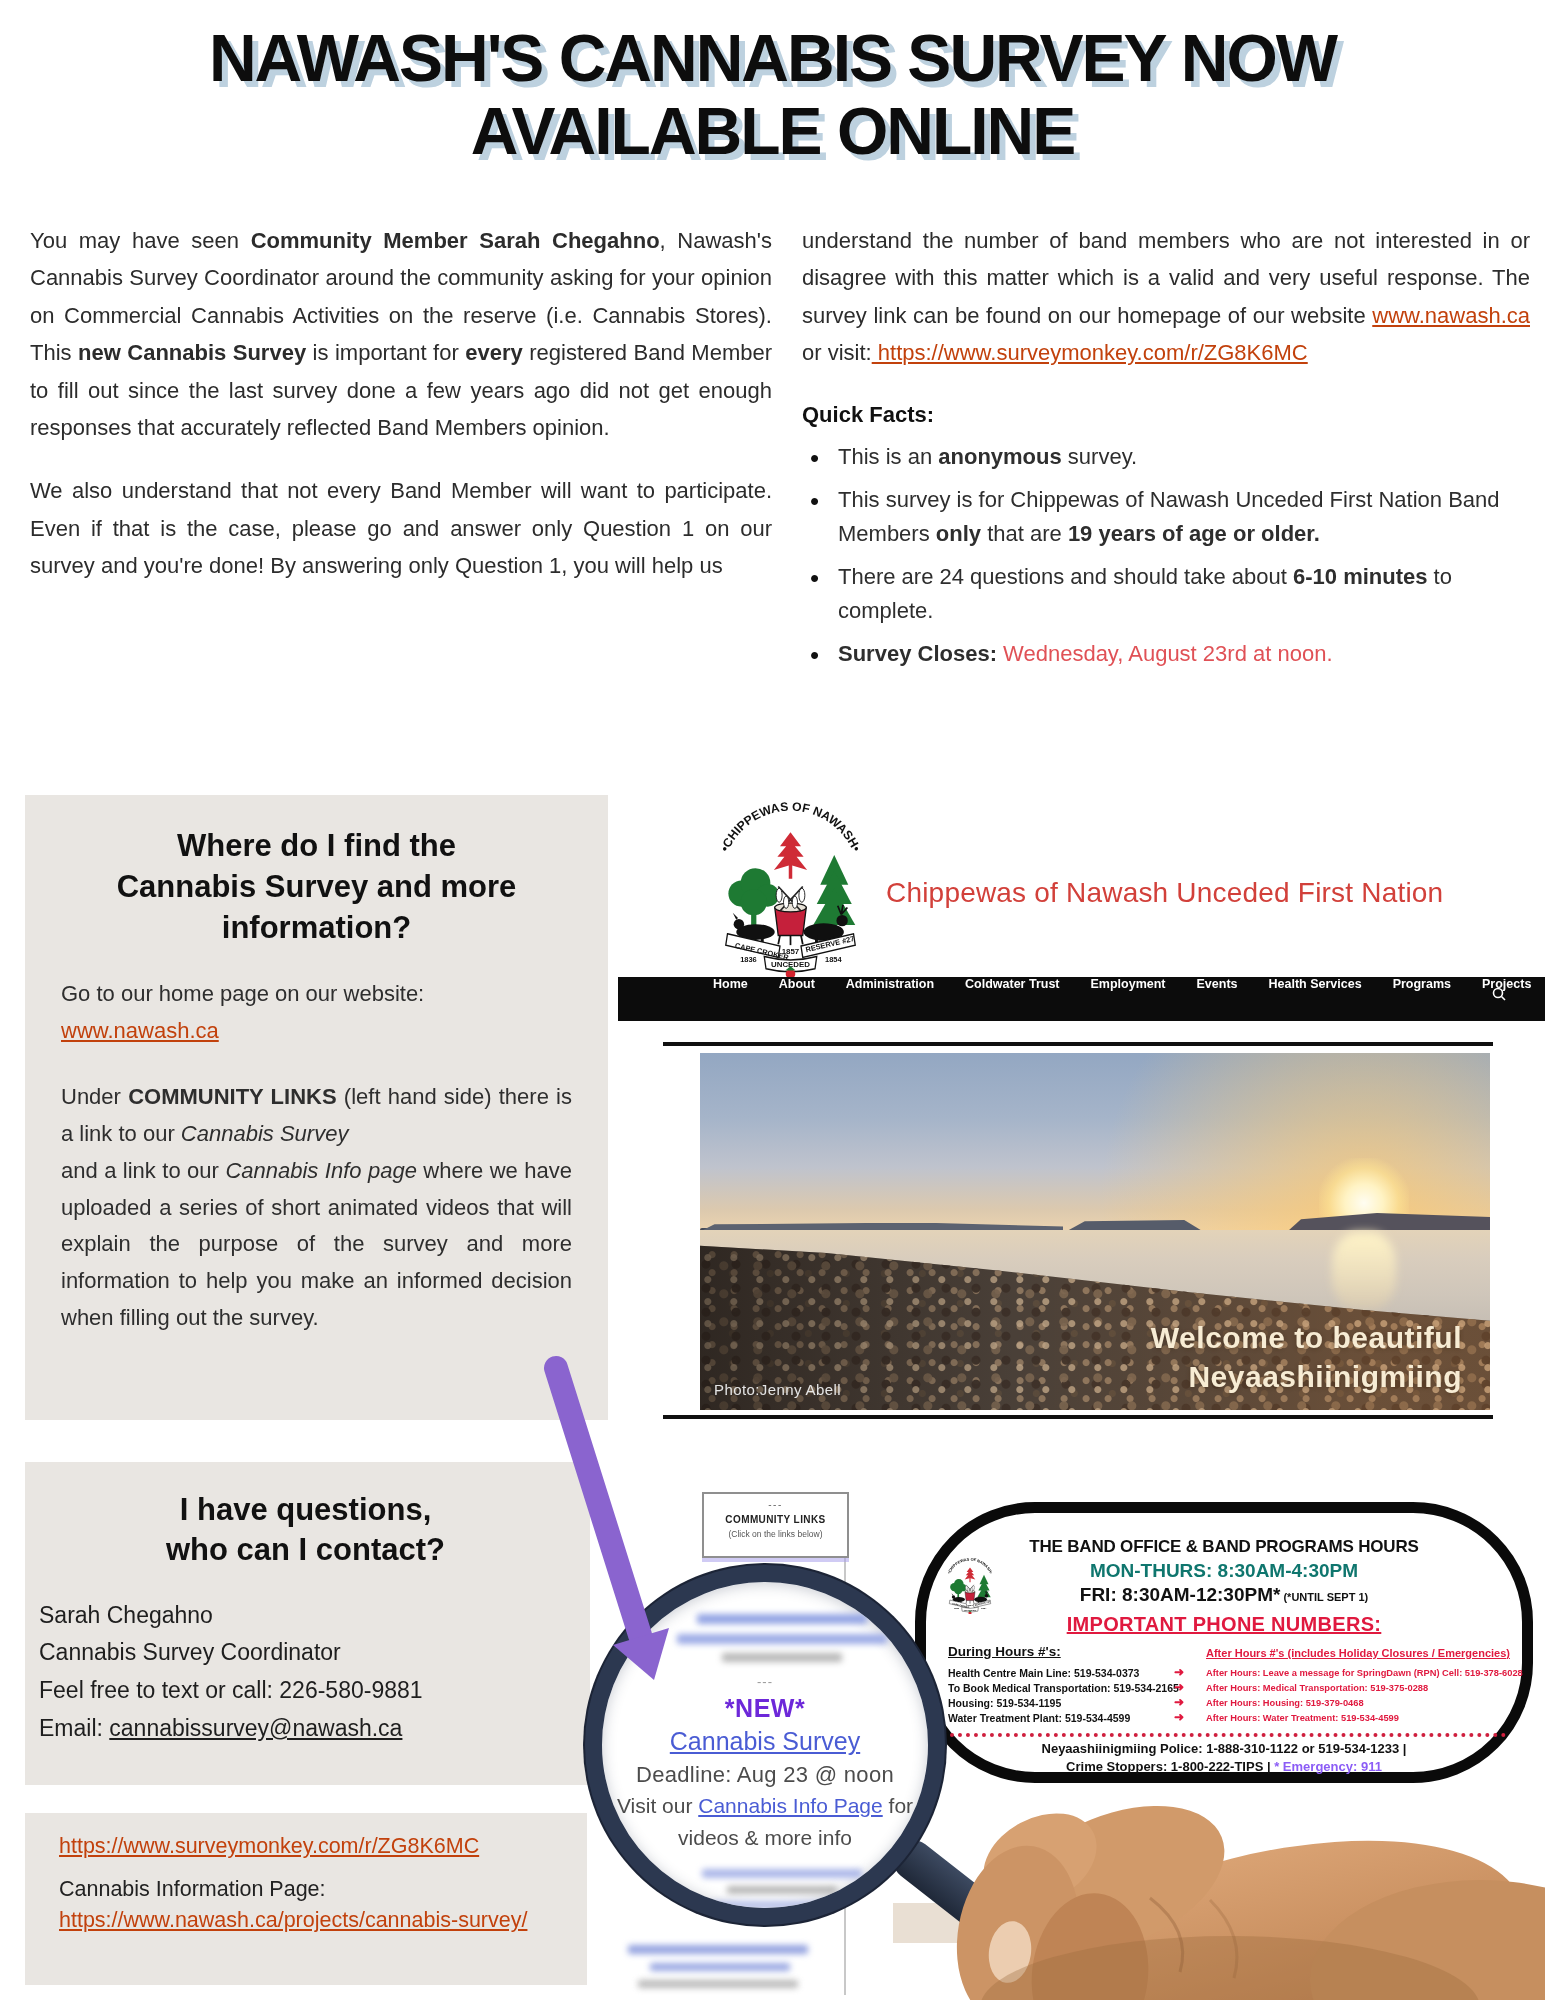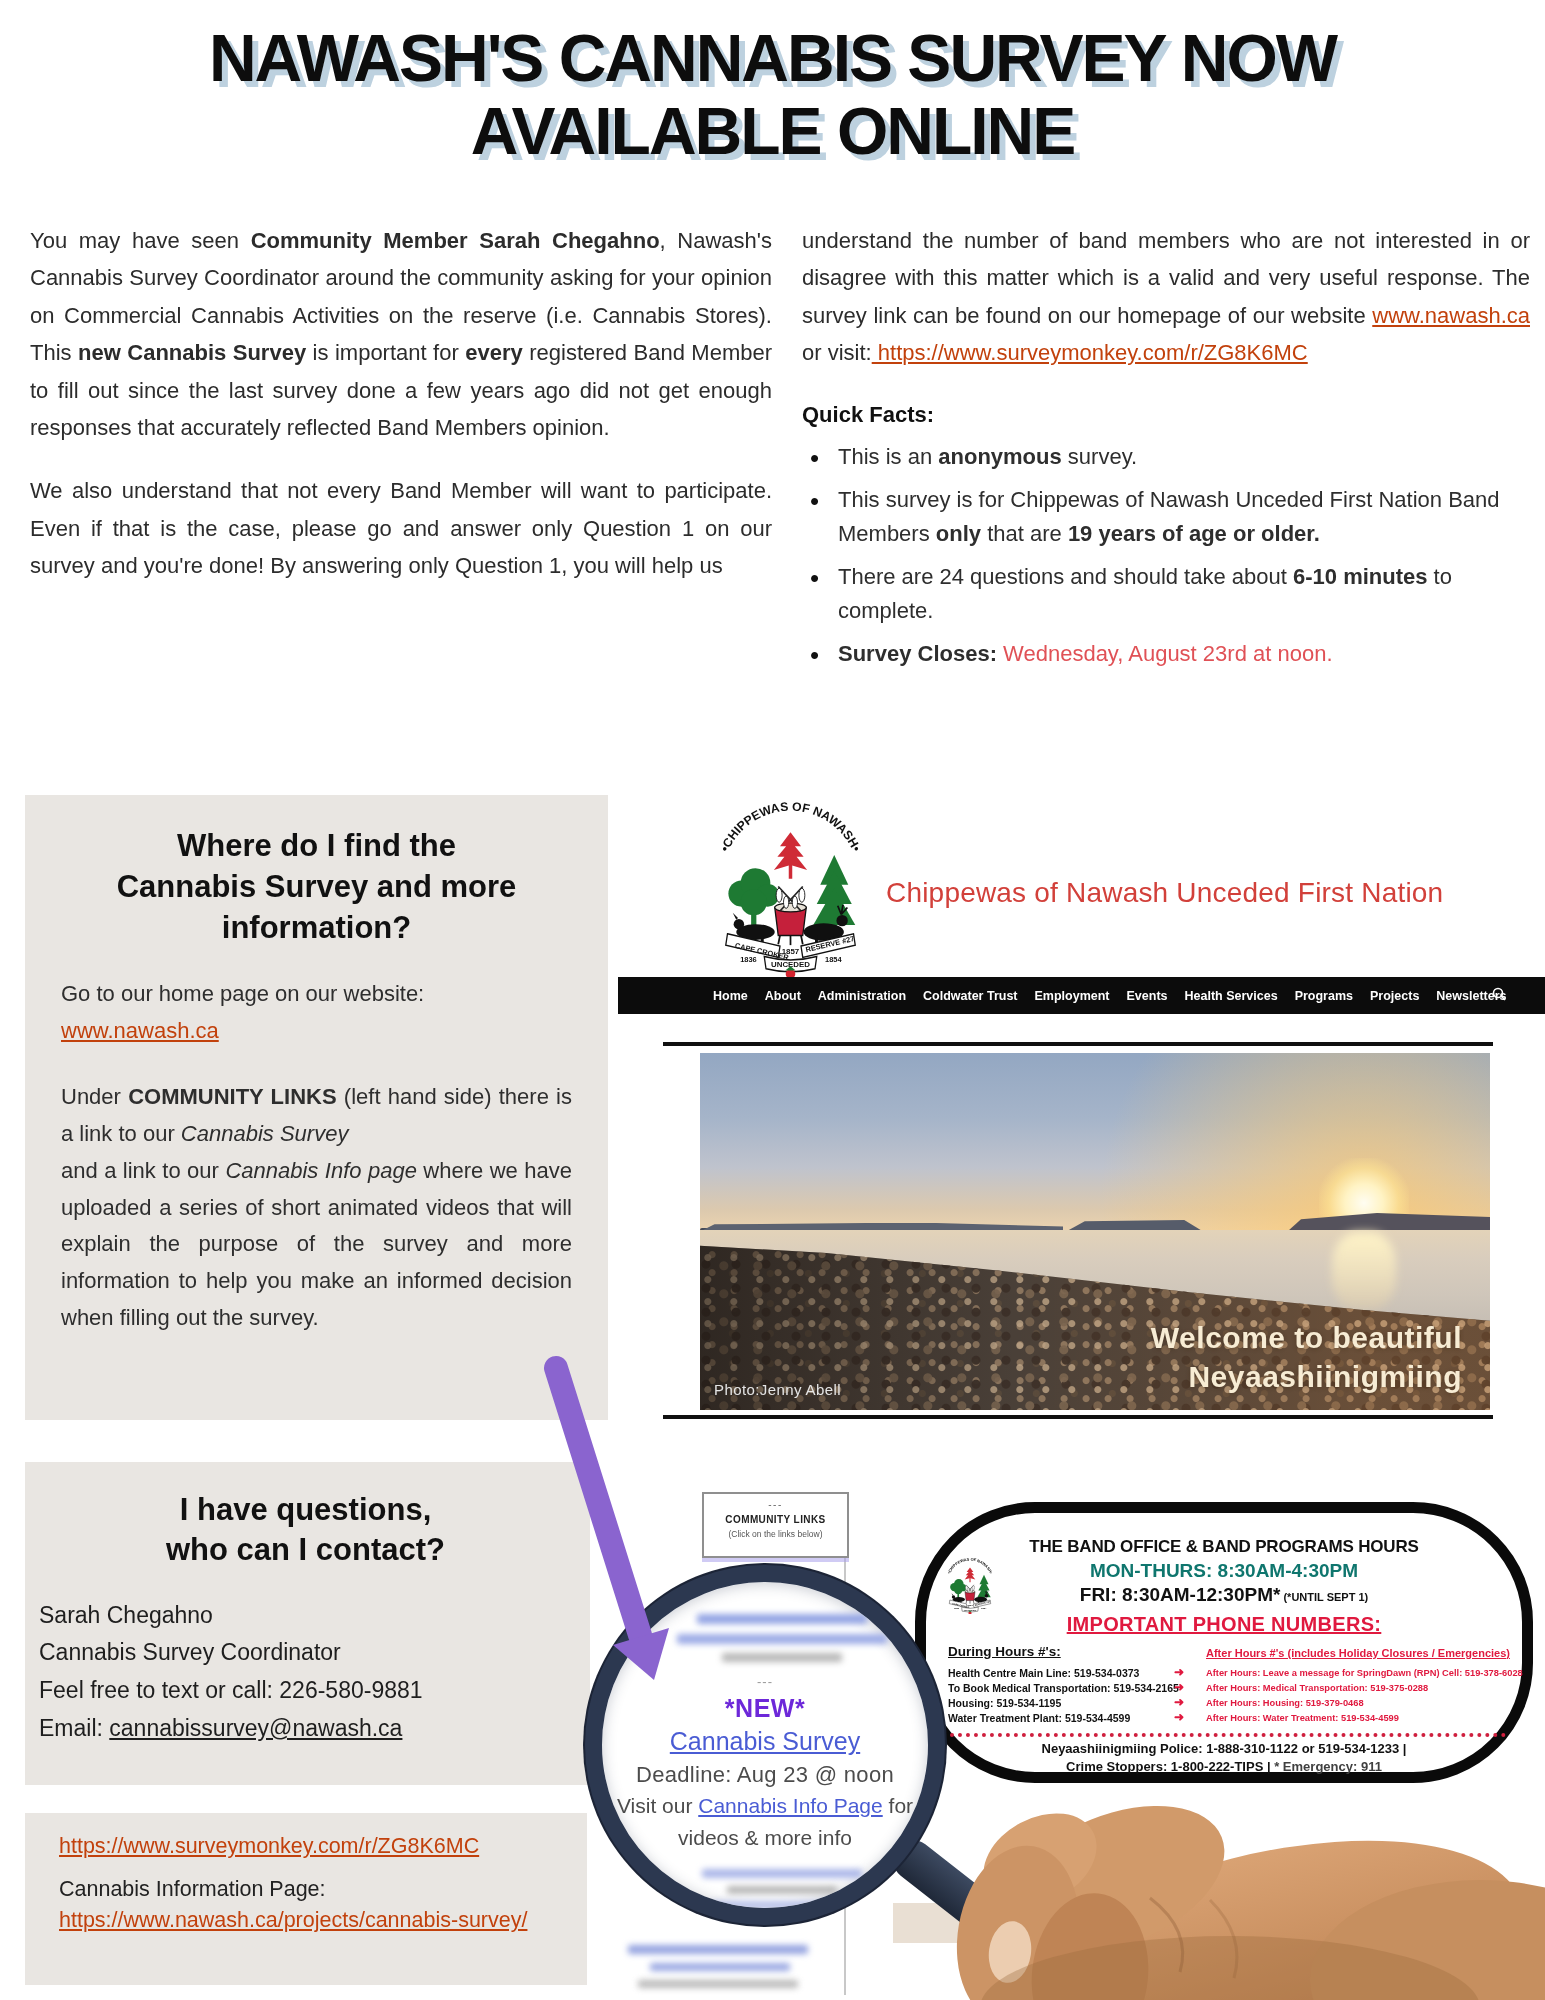--- a/index.html
+++ b/index.html
@@ -13,21 +13,21 @@
          white-space:pre-line;text-shadow:6px 6px 0 #bdd1df;}
 
   
   .col{position:absolute;top:222px;}
   .col.left{left:30px;width:742px;}
   .col.right{left:802px;width:728px;}
   .para{margin:0;font-size:22px;line-height:1.7;text-align:justify;color:#2c2c2c;}
   .para+.para{margin-top:26px;}
   .b{font-weight:bold;} .i{font-style:italic;}
   .red{color:#e05156;}
-  .bandred{color:#404040;}
+  .bandred{color:#8b5cf6;}
   .link{color:#c2410c;text-decoration:underline;cursor:pointer;}
   .mlink{color:#4a5cd4;text-decoration:underline;cursor:pointer;}
   .ulink{color:inherit;text-decoration:underline;cursor:pointer;}
   .qf{margin:30px 0 12px;font-size:22px;font-weight:bold;color:#111;}
   ul.facts{list-style:none;margin:0;padding:0;}
   ul.facts li{position:relative;padding-left:36px;font-size:22px;line-height:1.55;margin-bottom:9px;}
   ul.facts li::before{content:"\2022";position:absolute;left:8px;top:-2px;font-size:26px;color:#111;}
 
   
   .graybox{position:absolute;background:#e9e6e2;box-sizing:border-box;}
@@ -46,22 +46,22 @@
   .links{left:25px;top:1813px;width:562px;height:172px;padding:18px 0 0 34px;overflow:visible;}
   .links h3{margin:0 0 6px;font-size:26px;font-weight:bold;color:#111;}
   .links .lbl{font-size:21.5px;line-height:1.45;color:#222;}
   .links .biglink{display:block;font-size:21.5px;line-height:1.45;white-space:nowrap;}
   .links .grp{margin-bottom:12px;}
 
   
   .site{left:618px;top:793px;width:927px;height:700px;background:#fff;}
   .site-logo{left:85px;top:8px;width:175px;height:178px;}
   .site-title{left:268px;top:84px;font-size:28px;color:#d2403a;letter-spacing:.2px;}
-  .navbar{left:0;top:184px;width:927px;height:37px;background:#0c0c0c;display:flex;align-items:center;
-          padding-left:95px;gap:17px;box-sizing:border-box;}
+  .navbar{left:0;top:184px;width:927px;height:44px;background:#0c0c0c;display:flex;align-items:flex-start;
+          padding-left:95px;gap:31px;box-sizing:border-box;}
   .nav-item{font-size:12.5px;font-weight:600;color:#fff;white-space:nowrap;cursor:pointer;}
   .nav-search{position:absolute;right:38px;top:193px;width:16px;height:16px;cursor:pointer;}
   .rule{left:45px;width:830px;height:4px;background:#101010;}
   .r1{top:249px;} .r2{top:622px;}
 
   
   .photo{left:82px;top:260px;width:790px;height:357px;overflow:hidden;}
   .photo>div{position:absolute;}
   .sky{inset:0;background:linear-gradient(180deg,#93a7c2 0%,#a5b4c9 18%,#bfc3cd 32%,#dcc9ae 44%,#ecd4b0 50%,#e3ccad 56%);}
   .glow{inset:0;background:radial-gradient(circle at 84% 42%,rgba(255,202,110,.75),rgba(255,202,110,0) 38%);}

